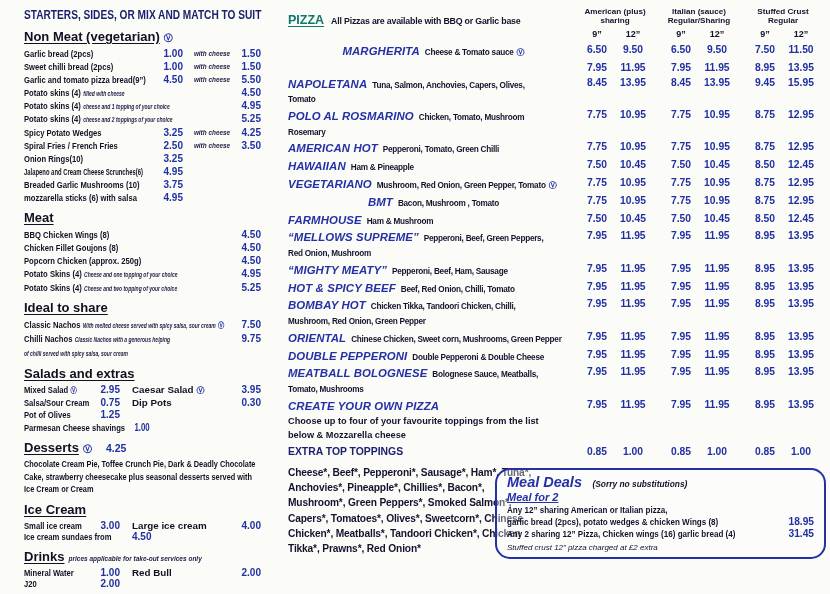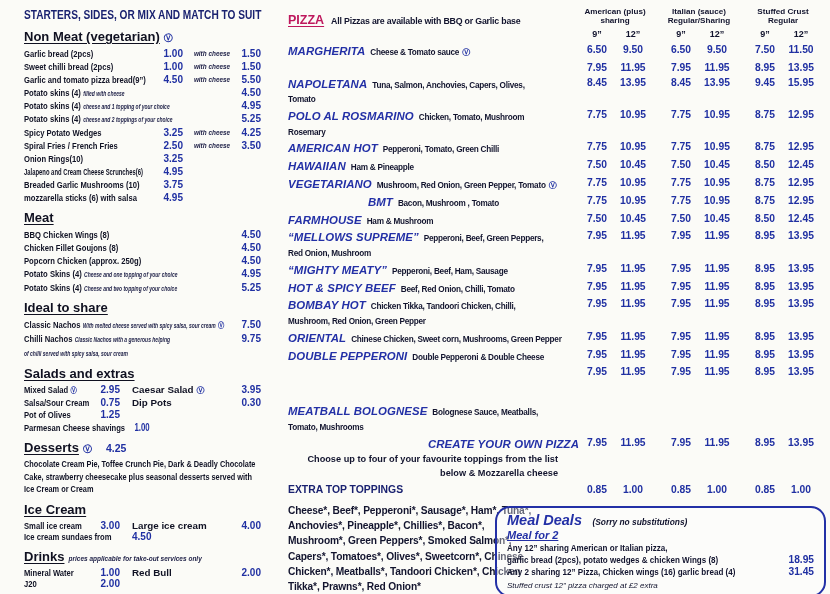--- a/index.html
+++ b/index.html
@@ -34,21 +34,21 @@
   .squeeze-block{width:296px;transform:scaleX(.8);transform-origin:left;
                  font-size:9.2px;line-height:12.6px;color:#101224;white-space:normal}
   .rows-tight .row{height:11.5px;line-height:11.5px}
   .rows-mid .row{height:12.5px;line-height:12.5px}
   .rows-share .row{height:14.2px;line-height:14.2px}
 
   
   .right-col{position:absolute;left:288px;top:6px;width:538px}
   .pzgrid{display:grid;grid-template-columns:291px 36px 36px 12px 36px 36px 12px 36px 36px;align-items:start}
   .pz-titlecell{grid-column:1;padding-top:4px;white-space:nowrap}
-  .pz-title{font-size:12.5px;color:#be185d;text-decoration:underline;text-underline-offset:2px}
+  .pz-title{font-size:12.5px;color:#0f766e;text-decoration:underline;text-underline-offset:2px}
   .pz-sub{font-size:8.8px;color:#12142e;margin-left:7px;letter-spacing:-.2px}
   .pz-group{text-align:center;font-size:8.1px;line-height:8.6px;color:#12142e;padding-top:2px}
   .pz-size{text-align:center;font-size:9px;color:#12142e;padding-top:1px;padding-bottom:4px}
   .pz-line{white-space:nowrap;line-height:14.8px}
   .pname{font-size:11.4px;font-style:italic;color:#2330a6;letter-spacing:.1px}
   .pdesc{font-size:8.2px;color:#12142e;margin-left:5px;letter-spacing:-.25px}
   .pz-desc2{font-size:8.2px;color:#12142e;line-height:14.6px;letter-spacing:-.25px}
   .pz-below{font-size:9.2px;line-height:14.2px;color:#12142e;white-space:normal;width:270px}
   .pprice{font-size:10.3px;color:#2030a2;text-align:center;line-height:14.8px}
   .extra-row{margin-top:3px}
@@ -146,21 +146,21 @@
         </div>
         <div class="pz-size" style="grid-area: 2 / 2;">9”</div>
         <div class="pz-size" style="grid-area: 2 / 3;">12”</div>
         <div class="pz-size" style="grid-area: 2 / 5;">9”</div>
         <div class="pz-size" style="grid-area: 2 / 6;">12”</div>
         <div class="pz-size" style="grid-area: 2 / 8;">9”</div>
         <div class="pz-size" style="grid-area: 2 / 9;">12”</div>
       </div>
     <div id="pz-items">
         <div class="pzgrid">
-          <div style="grid-column: 1;">
+          <div style="grid-column: 1; text-align: center;">
             <div class="pz-line"><span class="pname">MARGHERITA</span><span class="pdesc">Cheese &amp; Tomato sauce</span><span class="veg-icon sm">Ⓥ</span></div>
           </div>
           <div class="pprice" style="grid-column: 2;">6.50</div>
           <div class="pprice" style="grid-column: 3;">9.50</div>
           <div class="pprice" style="grid-column: 5;">6.50</div>
           <div class="pprice" style="grid-column: 6;">9.50</div>
           <div class="pprice" style="grid-column: 8;">7.50</div>
           <div class="pprice" style="grid-column: 9;">11.50</div>
         </div>
         <div class="pzgrid">
@@ -314,33 +314,33 @@
             <div class="pz-line"><span class="pname">DOUBLE PEPPERONI</span><span class="pdesc">Double Pepperoni &amp; Double Cheese</span></div>
           </div>
           <div class="pprice" style="grid-column: 2;">7.95</div>
           <div class="pprice" style="grid-column: 3;">11.95</div>
           <div class="pprice" style="grid-column: 5;">7.95</div>
           <div class="pprice" style="grid-column: 6;">11.95</div>
           <div class="pprice" style="grid-column: 8;">8.95</div>
           <div class="pprice" style="grid-column: 9;">13.95</div>
         </div>
         <div class="pzgrid">
-          <div style="grid-column: 1; margin-top: 38px;">
+          <div style="grid-column: 1;">
             <div class="pz-line"><span class="pname">MEATBALL BOLOGNESE</span><span class="pdesc">Bolognese Sauce, Meatballs,</span></div>
             <div class="pz-desc2">Tomato, Mushrooms</div>
           </div>
           <div class="pprice" style="grid-column: 2;">7.95</div>
           <div class="pprice" style="grid-column: 3;">11.95</div>
           <div class="pprice" style="grid-column: 5;">7.95</div>
           <div class="pprice" style="grid-column: 6;">11.95</div>
           <div class="pprice" style="grid-column: 8;">8.95</div>
           <div class="pprice" style="grid-column: 9;">13.95</div>
         </div>
         <div class="pzgrid">
-          <div style="grid-column: 1; text-align: right;">
+          <div style="grid-column: 1;">
             <div class="pz-line"><span class="pname">CREATE YOUR OWN PIZZA</span></div>
             <div class="pz-below">Choose up to four of your favourite toppings from the  list below &amp; Mozzarella cheese</div>
           </div>
           <div class="pprice" style="grid-column: 2;">7.95</div>
           <div class="pprice" style="grid-column: 3;">11.95</div>
           <div class="pprice" style="grid-column: 5;">7.95</div>
           <div class="pprice" style="grid-column: 6;">11.95</div>
           <div class="pprice" style="grid-column: 8;">8.95</div>
           <div class="pprice" style="grid-column: 9;">13.95</div>
         </div>

